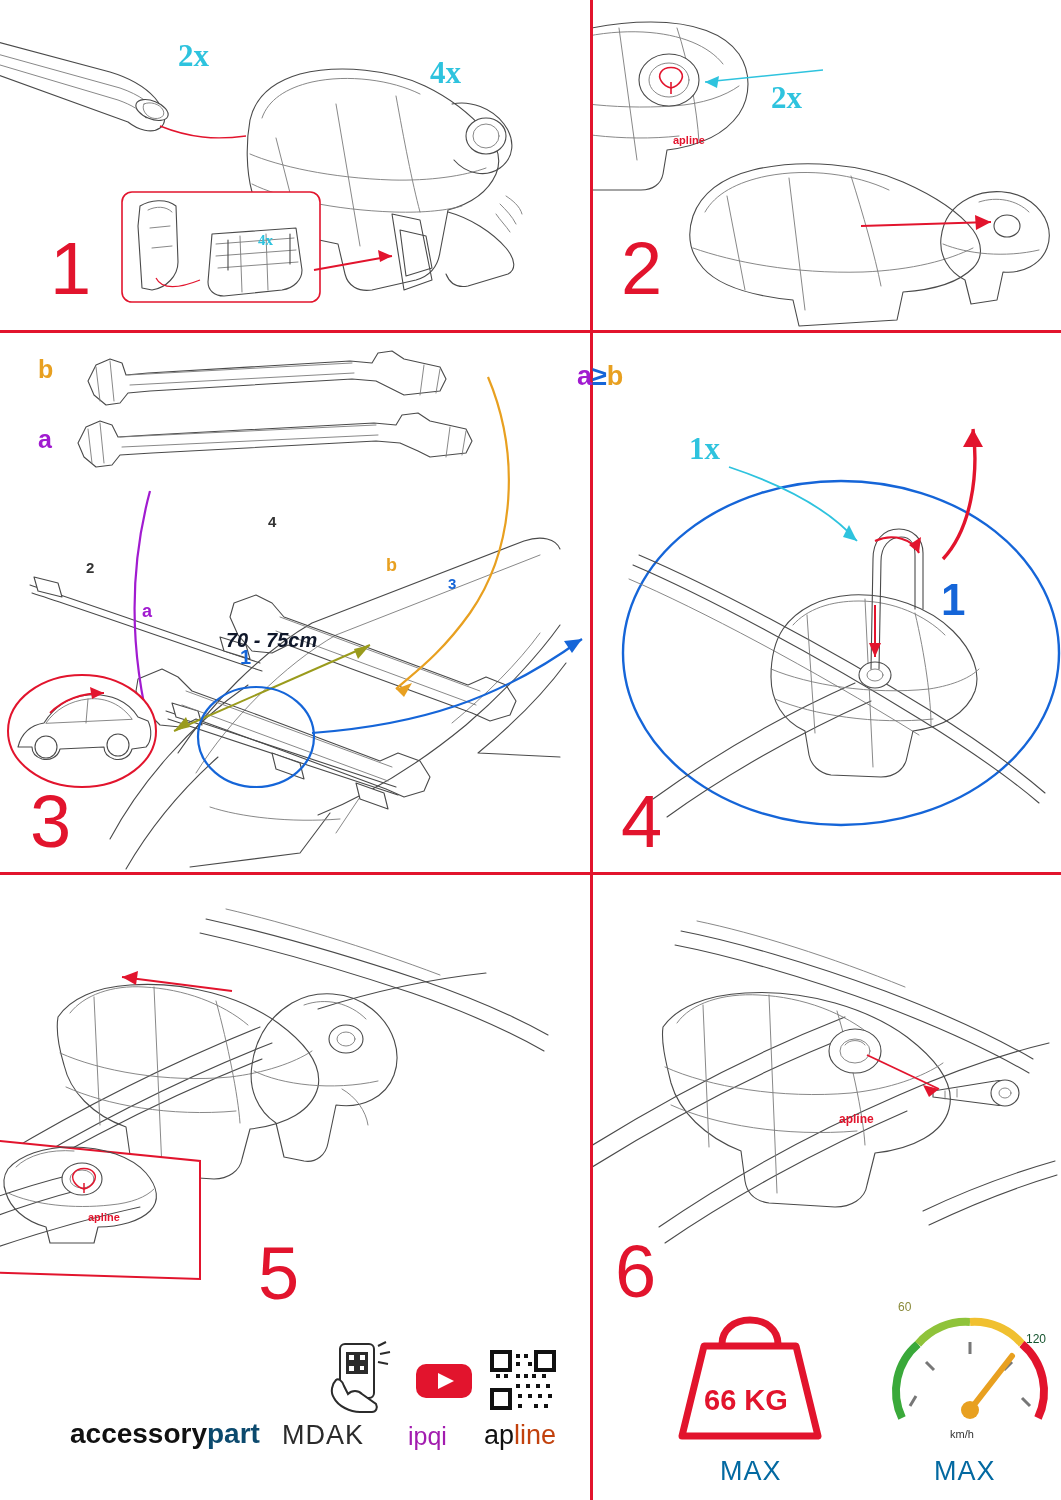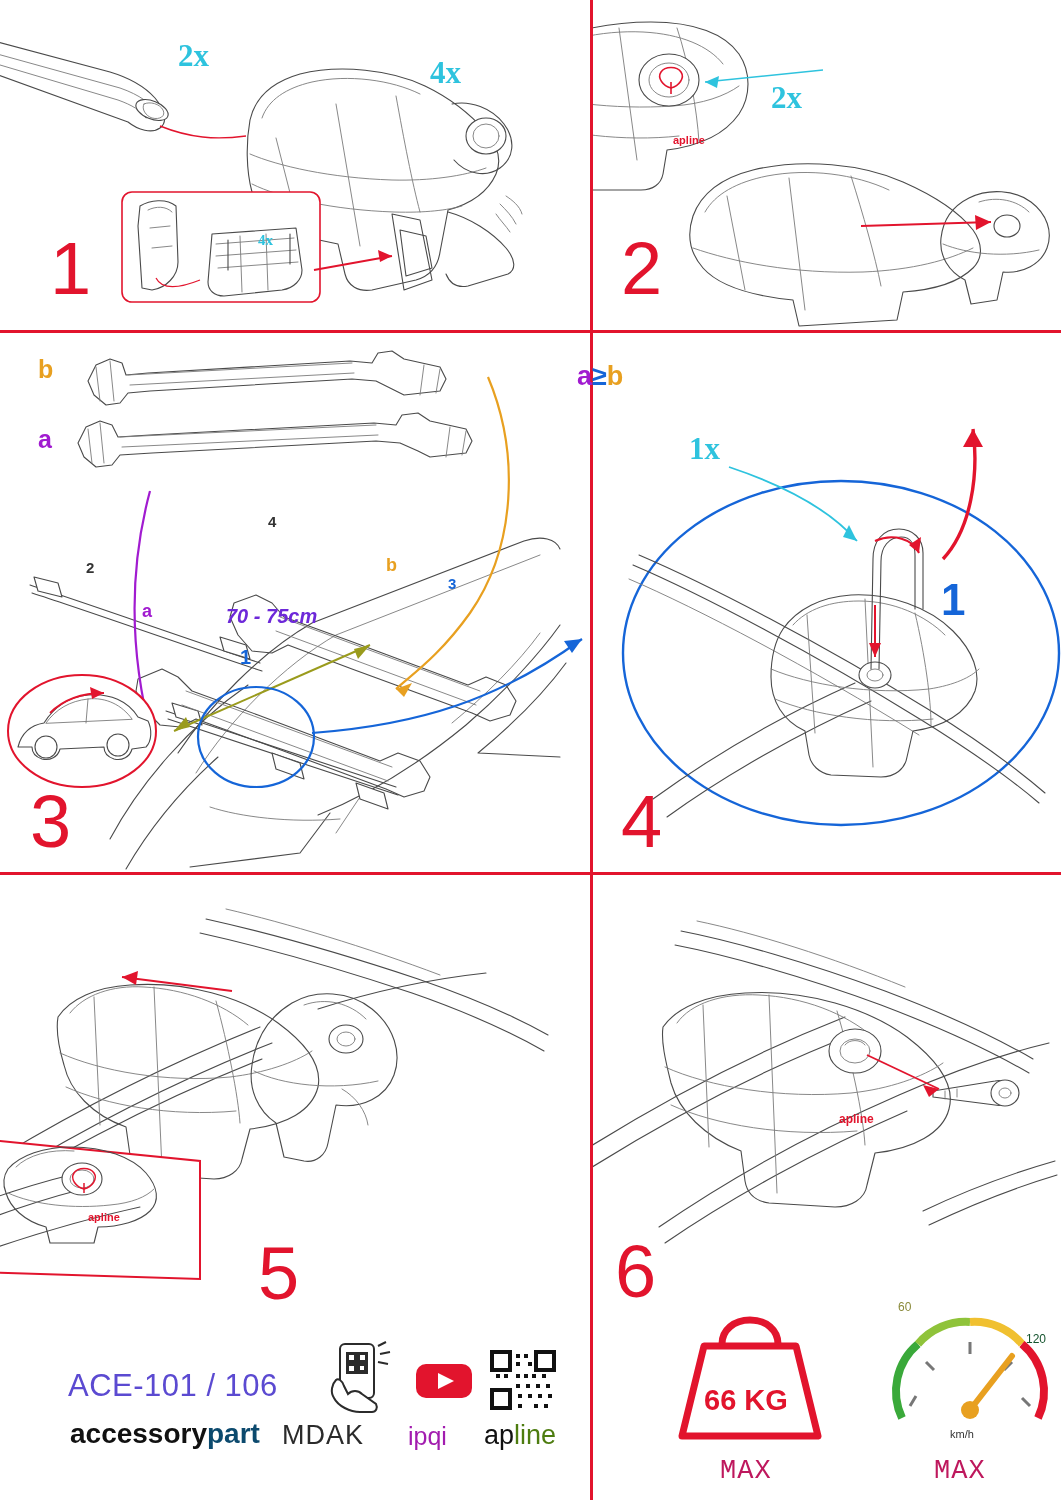--- a/index.html
+++ b/index.html
@@ -61,22 +61,23 @@
     position: absolute;
     font-size: 27px;
     font-weight: 700;
     font-family: "Liberation Sans", sans-serif;
   }
   .dim-text {
     position: absolute;
     font-size: 20px;
     font-style: italic;
     font-weight: 700;
-    color: #6d28d9;
-    font-family: "Liberation Sans", sans-serif;
+    color: #0f172a;
+    font-family: "Liberation Sans", sans-serif;
+    margin-top: 24px;
   }
   .seq {
     position: absolute;
     font-size: 44px;
     font-weight: 700;
     font-family: "Liberation Sans", sans-serif;
     letter-spacing: 0px;
   }
   .circled-one {
     position: absolute;
@@ -130,26 +131,26 @@
     font-size: 25px;
     color: #a21caf;
     font-family: "Liberation Sans", sans-serif;
   }
   .brand-apline {
     position: absolute;
     font-size: 27px;
     font-family: "Liberation Sans", sans-serif;
   }
   .brand-apline .a { color: #111; }
-  .brand-apline .b { color: #4d7c0f; }
+  .brand-apline .b { color: #c2410c; }
   .max-label {
     position: absolute;
     font-size: 27px;
-    color: #be185d;
-    font-family: Liberation Mono, monospace;
+    color: #0369a1;
+    font-family: Liberation Sans, sans-serif;
     letter-spacing: 1px;
   }
   .weight-text {
     position: absolute;
     font-size: 29px;
     font-weight: 700;
     color: #e2142d;
     font-family: "Liberation Sans", sans-serif;
   }
   .kmh {
@@ -479,21 +480,20 @@
       <path class="odl" d="M352 216 L352 224"></path>
       <path class="odl" d="M364 214 L364 222"></path>
 
       <path d="M274 180 L346 214" fill="none" stroke="#e2142d" stroke-width="1.8"></path>
       <path d="M346 214 L330 210 L336 222 Z" fill="#e2142d"></path>
     </svg>
     <div class="step-num" style="left:22px;top:360px">6</div>
   </div>
 
   <div class="panel" style="left:0;top:1340px;width:590px;height:160px">
-    <div class="footer-model" style="left:68px;top:28px">ACE-101 / 106</div>
     <div class="brand-accessorypart" style="left:70px;top:78px">
       <span class="p1">accessory</span><span class="p2">part</span>
     </div>
     <div class="brand-mdak" style="left:282px;top:80px">MDAK</div>
     <div class="brand-ipqi" style="left:408px;top:82px">ipqi</div>
     <div class="brand-apline" style="left:484px;top:80px">
       <span class="a">ap</span><span class="b">line</span>
     </div>
 
     <svg style="position:absolute;left:318px;top:0px" width="90" height="76" viewBox="0 0 90 76">

